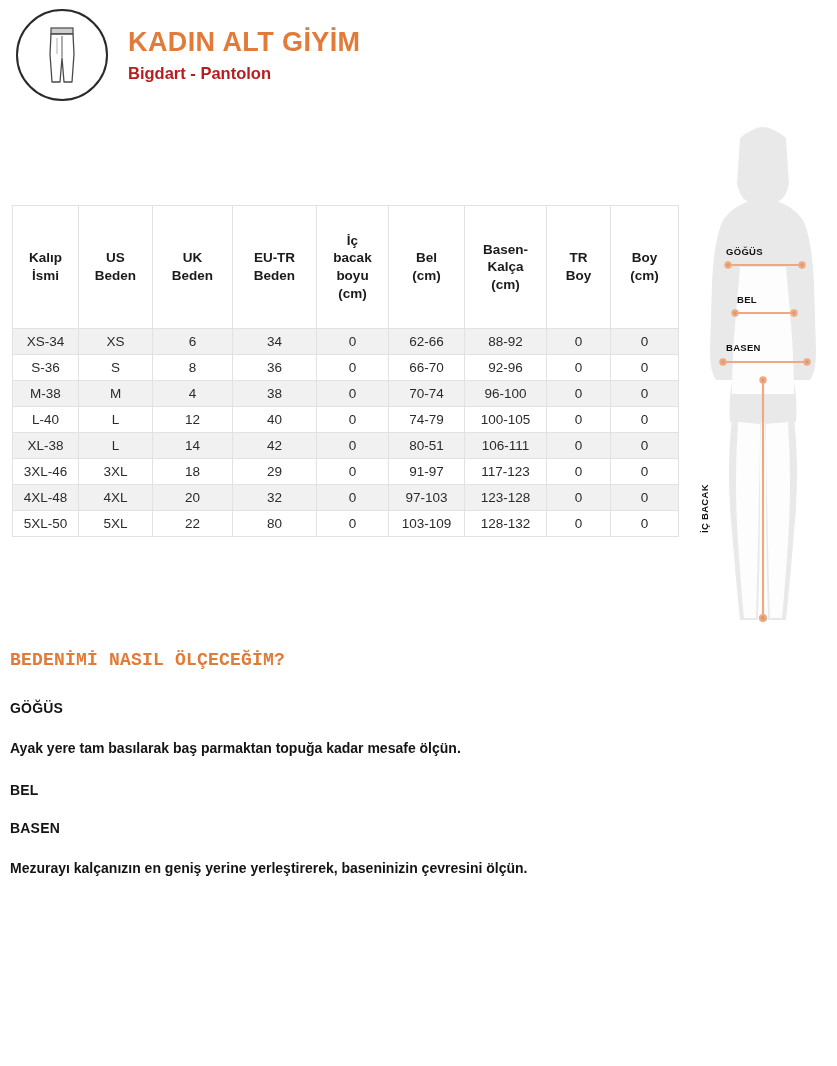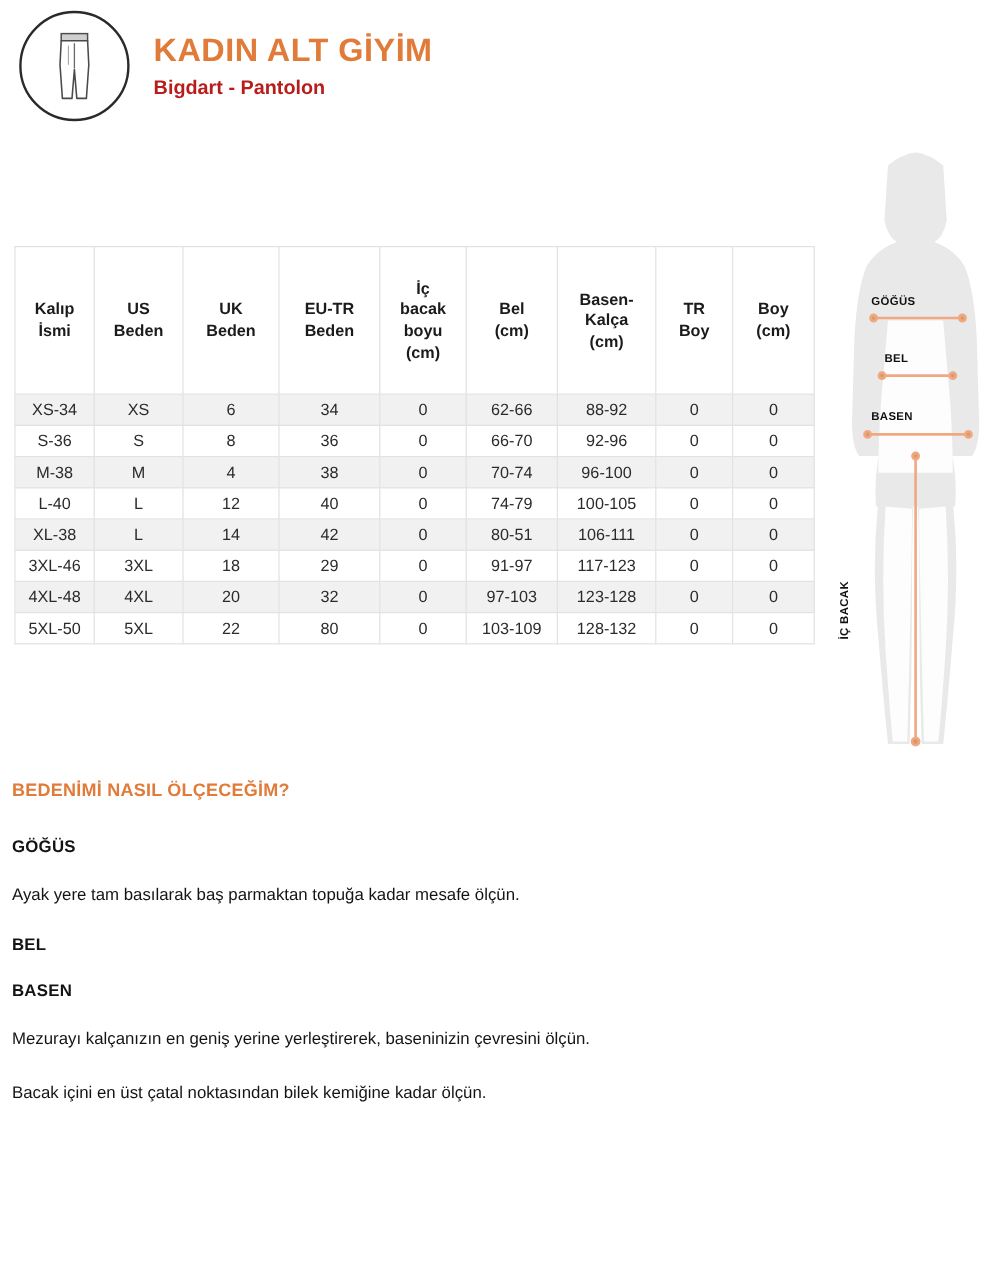--- a/index.html
+++ b/index.html
@@ -127,36 +127,37 @@
   }
 
   
   .instructions {
     position: absolute;
     left: 10px;
     top: 650px;
     width: 800px;
   }
   .instr-heading {
-    font-size: 15px;
+    font-size: 18px;
     font-weight: bold;
     color: #e07b39;
     letter-spacing: 0.2px;
     margin: 0 0 30px 0;
+    font-family: Liberation Mono, monospace;
   }
   .instr-term {
     font-size: 14px;
     font-weight: bold;
     color: #141414;
     letter-spacing: 0.2px;
     margin: 0 0 22px 0;
   }
   .instr-desc {
     font-size: 14px;
-    font-weight: normal;
+    font-weight: bold;
     color: #141414;
     line-height: 1.45;
     margin: 0 0 24px 0;
     max-width: 790px;
   }
 </style>
 </head>
 <body>
 
 <div class="header">
@@ -372,15 +373,14 @@
 </div>
 
 <div class="instructions">
   <div class="instr-heading">BEDENİMİ NASIL ÖLÇECEĞİM?</div>
   <div>
       <div class="instr-term">GÖĞÜS</div>
       <div class="instr-desc">Ayak yere tam basılarak baş parmaktan topuğa kadar mesafe ölçün.</div>
       <div class="instr-term">BEL</div>
       <div class="instr-term">BASEN</div>
       <div class="instr-desc">Mezurayı kalçanızın en geniş yerine yerleştirerek, baseninizin çevresini ölçün.</div>
-      <div class="instr-desc">Bacak içini en üst çatal noktasından bilek kemiğine kadar ölçün.</div>
     </div>
 </div>
 
 </body></html>

